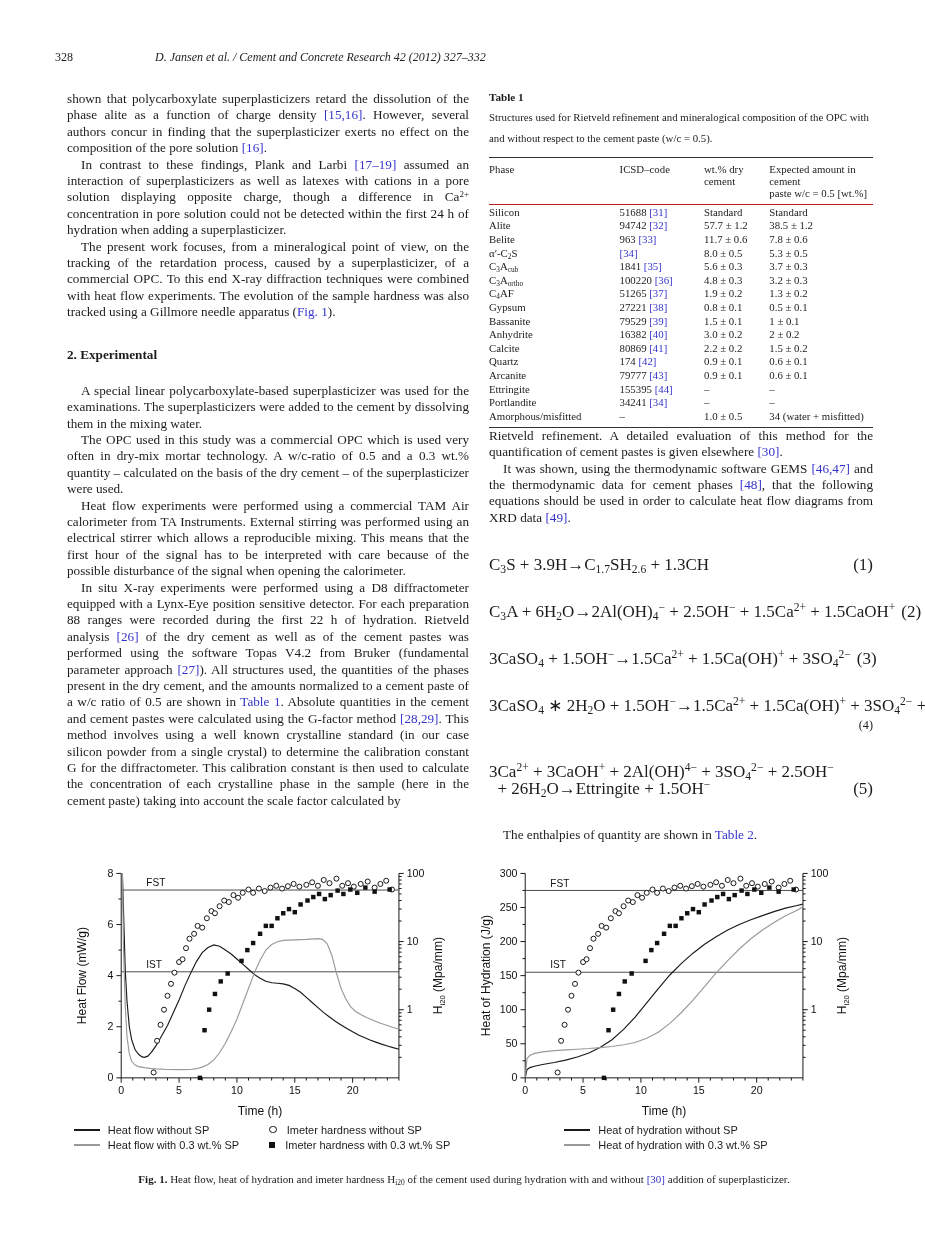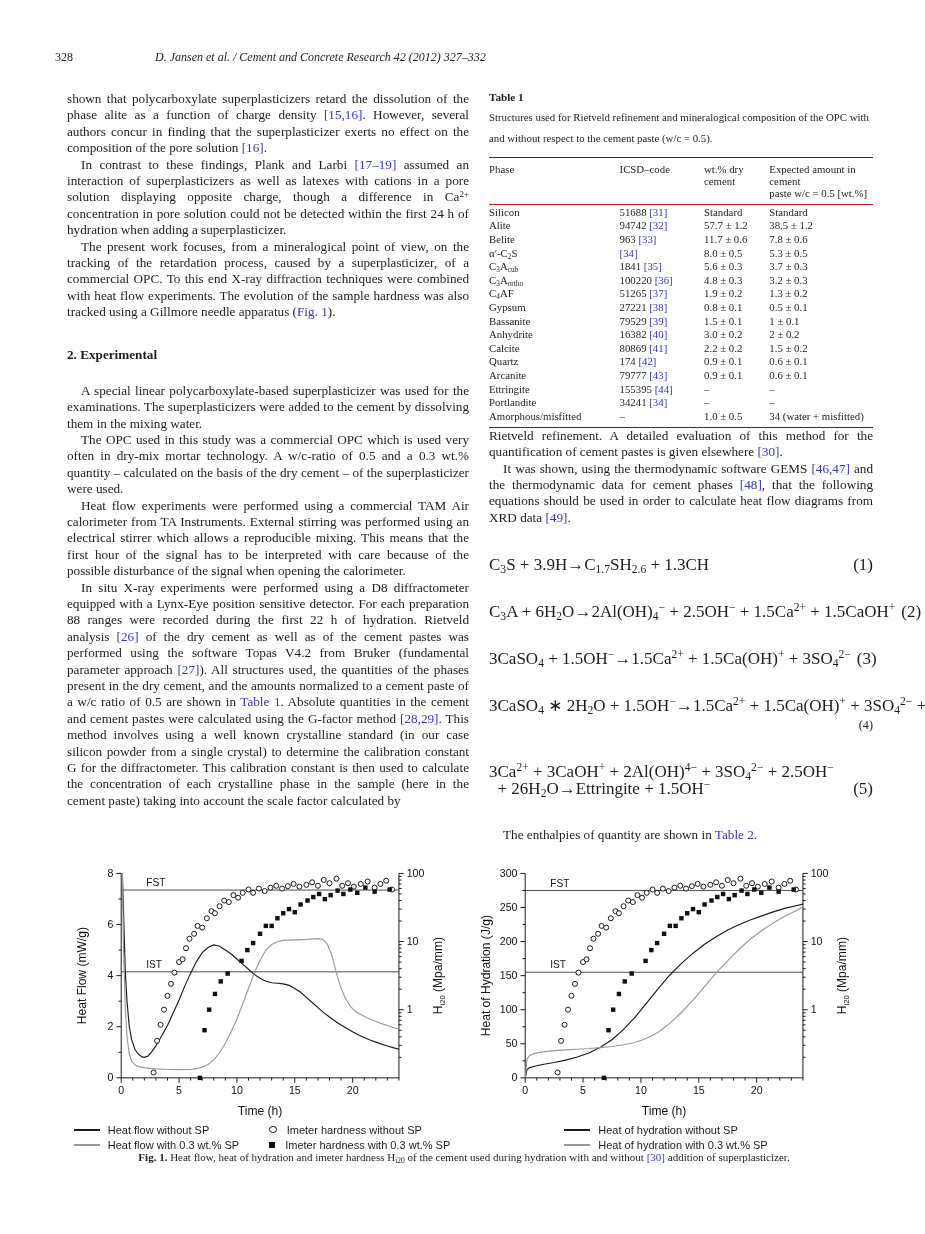--- a/index.html
+++ b/index.html
@@ -40,21 +40,21 @@
   .charts{display:flex;justify-content:center;gap:26px;}
   .chart-block{display:flex;flex-direction:column;align-items:center;}
   .chart-block svg{width:378px;height:auto;display:block;}
   .legend{display:grid;gap:3px 30px;justify-content:center;
           font-family:"Liberation Sans",sans-serif;font-size:11px;margin-top:0px;}
   .leg-item{display:flex;align-items:center;}
   .leg-line{width:26px;height:2px;display:inline-block;margin-right:8px;}
   .leg-circle{width:5.5px;height:5.5px;border:1.1px solid #111;border-radius:50%;
               display:inline-block;margin-right:10px;background:#fff;}
   .leg-square{width:6px;height:6px;background:#111;display:inline-block;margin-right:10px;}
-  figcaption{font-size:11px;text-align:center;color:#1c1c1c;}
+  figcaption{font-size:11px;text-align:center;margin-top:22px;color:#1c1c1c;}
   .chart-txt{font-family:"Liberation Sans",sans-serif;}
 </style>
 </head>
 <body>
 
 <div class="page">
   <div class="inner">
     <header>
       <span class="pagenum">328</span>
       <span class="running">D. Jansen et al. / Cement and Concrete Research 42 (2012) 327–332</span>

